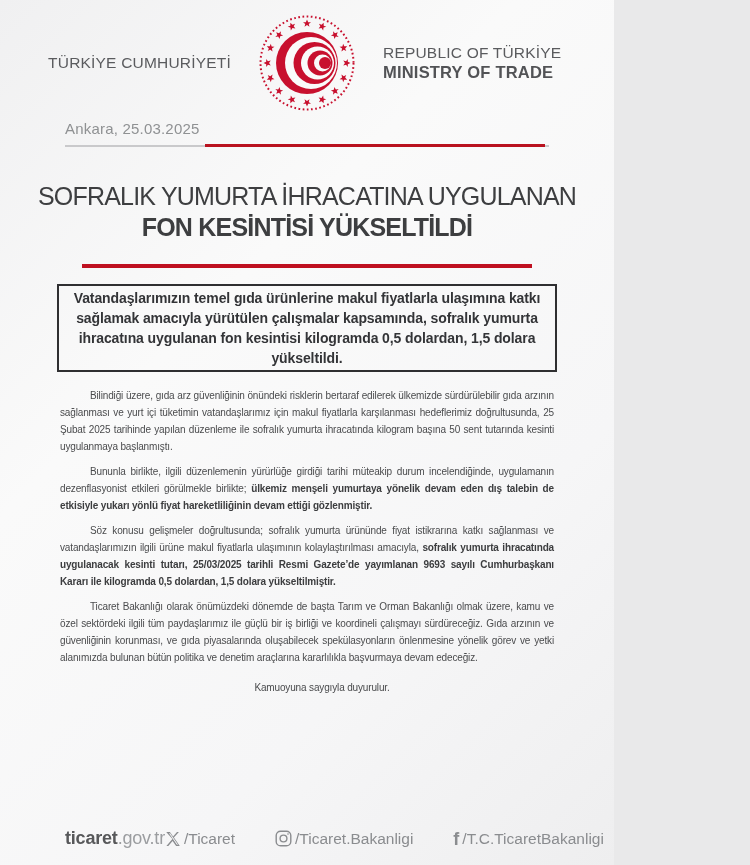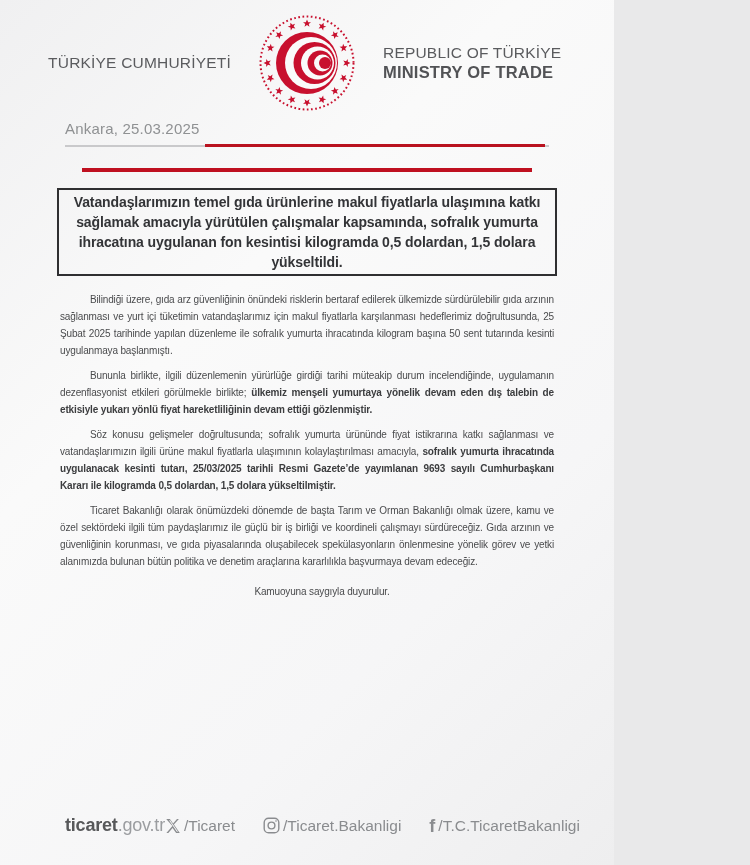--- a/index.html
+++ b/index.html
@@ -49,27 +49,27 @@
   
   .body-text{margin:15px 60px 0;}
   .body-text p{
     margin:0 0 8px;font-size:10px;line-height:17px;
     text-align:justify;text-indent:30px;color:#4a4b4d;letter-spacing:-0.15px;
   }
   .body-text p strong{color:#3c3d3f;}
   .body-text p.closing{margin-top:13px;text-align:center;}
   
   .footer{
-    position:absolute;left:65px;right:58px;bottom:29px;
+    position:absolute;left:65px;right:58px;bottom:16px;
     display:flex;justify-content:space-between;align-items:center;
   }
   .site{font-size:18px;letter-spacing:-0.2px;}
   .site .site-b{font-weight:bold;color:#57585a;}
   .site .site-r{color:#9b9da0;}
-  .social{display:flex;align-items:center;gap:28px;}
+  .social{display:flex;align-items:center;gap:40px;}
   .s-item{display:flex;align-items:center;gap:3px;font-size:15.5px;color:#8a8c8f;}
   .s-item svg{display:block;}
   .s-icon{color:#8a8c8f;}
   .fb-f{font-weight:bold;font-size:18px;color:#8a8c8f;line-height:1;}
 </style>
 </head>
 <body>
 
 <div class="page">
 
@@ -119,20 +119,24 @@
       <div class="org-line2">MINISTRY OF TRADE</div>
     </div>
   </header>
 
   <div class="dateline">Ankara, 25.03.2025</div>
   <div class="date-rule">
     <span class="gray"></span>
     <span class="red"></span>
   </div>
 
+  <h1 class="title">
+    <span class="t1">SOFRALIK YUMURTA İHRACATINA UYGULANAN</span>
+    <span class="t2">FON KESİNTİSİ YÜKSELTİLDİ</span>
+  </h1>
   <div class="title-rule"></div>
 
   <div class="summary-box">Vatandaşlarımızın temel gıda ürünlerine makul fiyatlarla ulaşımına katkı sağlamak amacıyla yürütülen çalışmalar kapsamında, sofralık yumurta ihracatına uygulanan fon kesintisi kilogramda 0,5 dolardan, 1,5 dolara yükseltildi.</div>
 
   <main class="body-text">
     <p>Bilindiği üzere, gıda arz güvenliğinin önündeki risklerin bertaraf edilerek ülkemizde sürdürülebilir gıda arzının sağlanması ve yurt içi tüketimin vatandaşlarımız için makul fiyatlarla karşılanması hedeflerimiz doğrultusunda, 25 Şubat 2025 tarihinde yapılan düzenleme ile sofralık yumurta ihracatında kilogram başına 50 sent tutarında kesinti uygulanmaya başlanmıştı.</p>
     <p><span>Bununla birlikte, ilgili düzenlemenin yürürlüğe girdiği tarihi müteakip durum incelendiğinde, uygulamanın dezenflasyonist etkileri görülmekle birlikte; </span><strong>ülkemiz menşeli yumurtaya yönelik devam eden dış talebin de etkisiyle yukarı yönlü fiyat hareketliliğinin devam ettiği gözlenmiştir.</strong></p>
     <p><span>Söz konusu gelişmeler doğrultusunda; sofralık yumurta ürününde fiyat istikrarına katkı sağlanması ve vatandaşlarımızın ilgili ürüne makul fiyatlarla ulaşımının kolaylaştırılması amacıyla, </span><strong>sofralık yumurta ihracatında uygulanacak kesinti tutarı, 25/03/2025 tarihli Resmi Gazete’de yayımlanan 9693 sayılı Cumhurbaşkanı Kararı ile kilogramda 0,5 dolardan, 1,5 dolara yükseltilmiştir.</strong></p>
     <p>Ticaret Bakanlığı olarak önümüzdeki dönemde de başta Tarım ve Orman Bakanlığı olmak üzere, kamu ve özel sektördeki ilgili tüm paydaşlarımız ile güçlü bir iş birliği ve koordineli çalışmayı sürdüreceğiz. Gıda arzının ve güvenliğinin korunması, ve gıda piyasalarında oluşabilecek spekülasyonların önlenmesine yönelik görev ve yetki alanımızda bulunan bütün politika ve denetim araçlarına kararlılıkla başvurmaya devam edeceğiz.</p>
     <p class="closing">Kamuoyuna saygıyla duyurulur.</p>

